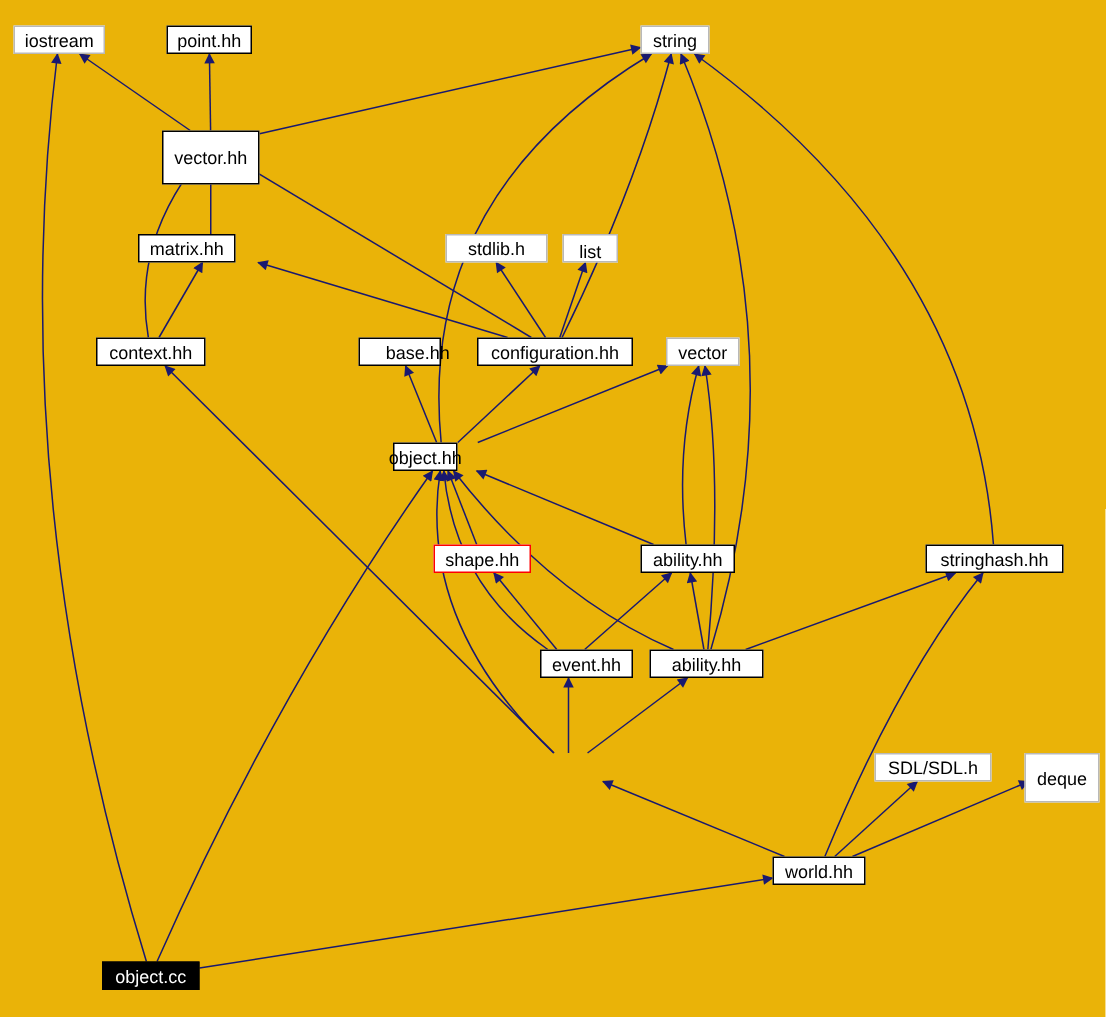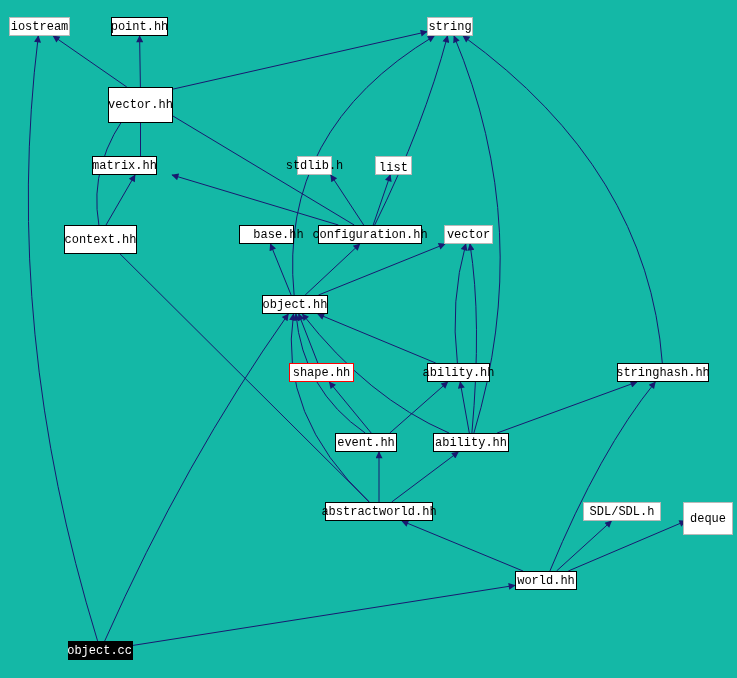--- a/index.html
+++ b/index.html
@@ -1,22 +1,22 @@
 <!DOCTYPE html>
 <html><head>
 <meta charset="utf-8">
 <style>
   html, body { margin: 0; padding: 0; background: #ffffff; }
   #graph {
     position: relative;
     width: 737px;
     height: 678px;
-    background: #14b8a6;
+    background: #eab308;
     overflow: hidden;
-    font-family: Liberation Mono, monospace;
+    font-family: Liberation Sans, sans-serif;
   }
   #edges-layer {
     position: absolute;
     left: 0; top: 0;
     width: 737px; height: 678px;
   }
   #nodes-layer { position: absolute; left: 0; top: 0; width: 737px; height: 678px; }
   .node {
     position: absolute;
     box-sizing: border-box;
@@ -93,65 +93,62 @@
       </div>
       <div class="node external" style="left: 427px; top: 17px; width: 46px; height: 19px;">
         <span>string</span>
       </div>
       <div class="node internal" style="left: 108px; top: 87px; width: 65px; height: 36px;">
         <span>vector.hh</span>
       </div>
       <div class="node internal" style="left: 92px; top: 156px; width: 65px; height: 19px;">
         <span>matrix.hh</span>
       </div>
-      <div class="node external" style="left: 297px; top: 156px; width: 35px; height: 19px;">
+      <div class="node external" style="left: 297px; top: 156px; width: 68px; height: 19px;">
         <span>stdlib.h</span>
       </div>
       <div class="node external" style="left: 375px; top: 156px; width: 37px; height: 19px; align-items: flex-end;">
         <span>list</span>
       </div>
-      <div class="node internal" style="left: 64px; top: 225px; width: 73px; height: 29px;">
+      <div class="node internal" style="left: 64px; top: 225px; width: 73px; height: 19px;">
         <span>context.hh</span>
       </div>
       <div class="node internal" style="left: 239px; top: 225px; width: 55px; height: 19px; padding-left: 24px;">
         <span>base.hh</span>
       </div>
       <div class="node internal" style="left: 318px; top: 225px; width: 104px; height: 19px; align-items: center;">
         <span>configuration.hh</span>
       </div>
       <div class="node external" style="left: 444px; top: 225px; width: 49px; height: 19px;">
         <span>vector</span>
       </div>
-      <div class="node internal" style="left: 262px; top: 295px; width: 66px; height: 19px; text-align: center;">
+      <div class="node internal" style="left: 262px; top: 295px; width: 43px; height: 19px; text-align: center;">
         <span>object.hh</span>
       </div>
       <div class="node error" style="left: 289px; top: 363px; width: 65px; height: 19px;">
         <span>shape.hh</span>
       </div>
       <div class="node internal" style="left: 427px; top: 363px; width: 63px; height: 19px;">
         <span>ability.hh</span>
       </div>
       <div class="node internal" style="left: 617px; top: 363px; width: 92px; height: 19px;">
         <span>stringhash.hh</span>
       </div>
-      <div class="node internal" style="left: 335px; top: 433px; width: 62px; height: 19px;">
+      <div class="node internal" style="left: 360px; top: 433px; width: 62px; height: 19px;">
         <span>event.hh</span>
       </div>
       <div class="node internal" style="left: 433px; top: 433px; width: 76px; height: 19px;">
         <span>ability.hh</span>
-      </div>
-      <div class="node internal" style="left: 325px; top: 502px; width: 108px; height: 19px;">
-        <span>abstractworld.hh</span>
       </div>
       <div class="node external" style="left: 583px; top: 502px; width: 78px; height: 19px;">
         <span>SDL/SDL.h</span>
       </div>
       <div class="node external" style="left: 683px; top: 502px; width: 50px; height: 33px;">
         <span>deque</span>
       </div>
       <div class="node internal" style="left: 515px; top: 571px; width: 62px; height: 19px;">
         <span>world.hh</span>
       </div>
-      <div class="node source" style="left: 68px; top: 641px; width: 65px; height: 19px; justify-content: flex-end;">
+      <div class="node source" style="left: 68px; top: 641px; width: 65px; height: 19px;">
         <span>object.cc</span>
       </div>
     </div>
 </div>
 
 </body></html>

